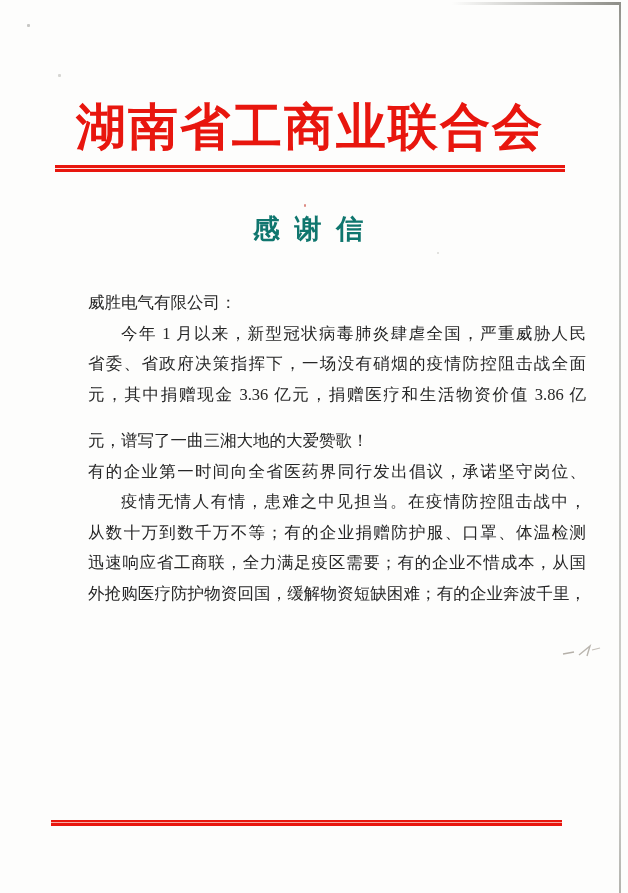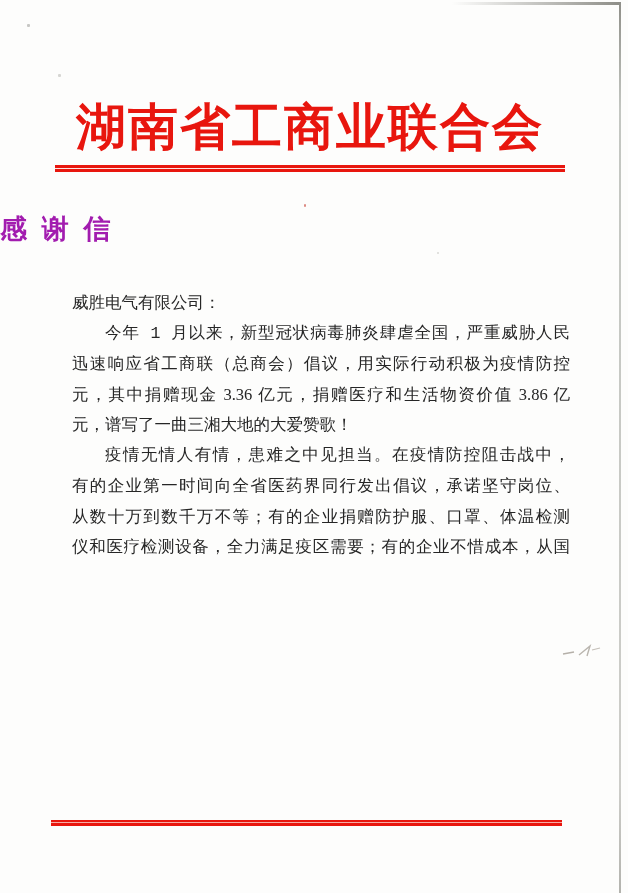--- a/index.html
+++ b/index.html
@@ -41,35 +41,35 @@
   }
   .rule-top {
     position: absolute; top: 165px; left: 55px; width: 510px; height: 7px;
     background: linear-gradient(to bottom,
       var(--accent-red, #e8160e) 0 36%, #ffe3e0 36% 56%, var(--accent-red, #e8160e) 56% 100%);
   }
 
   
   .doc-title {
     position: absolute; top: 211px; left: 0; width: 620px;
-    text-align: left;
+    text-align: center;
     font-size: 27px; font-weight: bold; letter-spacing: 4px;
-    color: #a21caf;
+    color: #0f766e;
   }
 
   
   .letter-body {
-    position: absolute; top: 288px; left: 72px; width: 498px;
+    position: absolute; top: 288px; left: 88px; width: 498px;
     font-size: 16.5px; line-height: 30.5px;
     color: var(--text-color, #262626);
   }
   .salutation { text-align: left; }
   .bodyline { text-align: justify; text-align-last: justify; }
-  .bodyline.indent { text-indent: 2em; font-family: Liberation Mono, monospace; }
-  .bodyline.par-end { text-align-last: left; }
+  .bodyline.indent { text-indent: 2em; }
+  .bodyline.par-end { text-align-last: left; margin-top: 16px; }
 
   .rule-bottom {
     position: absolute; top: 820px; left: 51px; width: 511px; height: 6px;
     background: linear-gradient(to bottom,
       var(--accent-red, #e8160e) 0 38%, #f6aca6 38% 58%, var(--accent-red, #e8160e) 58% 100%);
   }
 </style>
 </head>
 <body>
 
@@ -88,23 +88,24 @@
   </svg>
 
   <div class="letterhead">湖南省工商业联合会</div>
   <div class="rule-top"></div>
 
   <div class="doc-title">感 谢 信</div>
 
   <div class="letter-body">
     <div class="salutation">威胜电气有限公司：</div>
     <div class="bodyline indent">今年 1 月以来，新型冠状病毒肺炎肆虐全国，严重威胁人民</div>
-    <div class="bodyline">迅速响应省工商联（总商会）倡议，用实际行动积极为疫情防控</div>
+    <div class="bodyline">省委、省政府决策指挥下，一场没有硝烟的疫情防控阻击战全面</div>
     <div class="bodyline">元，其中捐赠现金 3.36 亿元，捐赠医疗和生活物资价值 3.86 亿</div>
     <div class="bodyline par-end">元，谱写了一曲三湘大地的大爱赞歌！</div>
+    <div class="bodyline">有的企业第一时间向全省医药界同行发出倡议，承诺坚守岗位、</div>
     <div class="bodyline indent">疫情无情人有情，患难之中见担当。在疫情防控阻击战中，</div>
-    <div class="bodyline">有的企业第一时间向全省医药界同行发出倡议，承诺坚守岗位、</div>
     <div class="bodyline">从数十万到数千万不等；有的企业捐赠防护服、口罩、体温检测</div>
-    <div class="bodyline">仪和医疗检测设备，全力满足疫区需要；有的企业不惜成本，从国</div>
+    <div class="bodyline">迅速响应省工商联，全力满足疫区需要；有的企业不惜成本，从国</div>
+    <div class="bodyline">外抢购医疗防护物资回国，缓解物资短缺困难；有的企业奔波千里，</div>
   </div>
 
   <div class="rule-bottom"></div>
 </div>
 
 </body></html>

